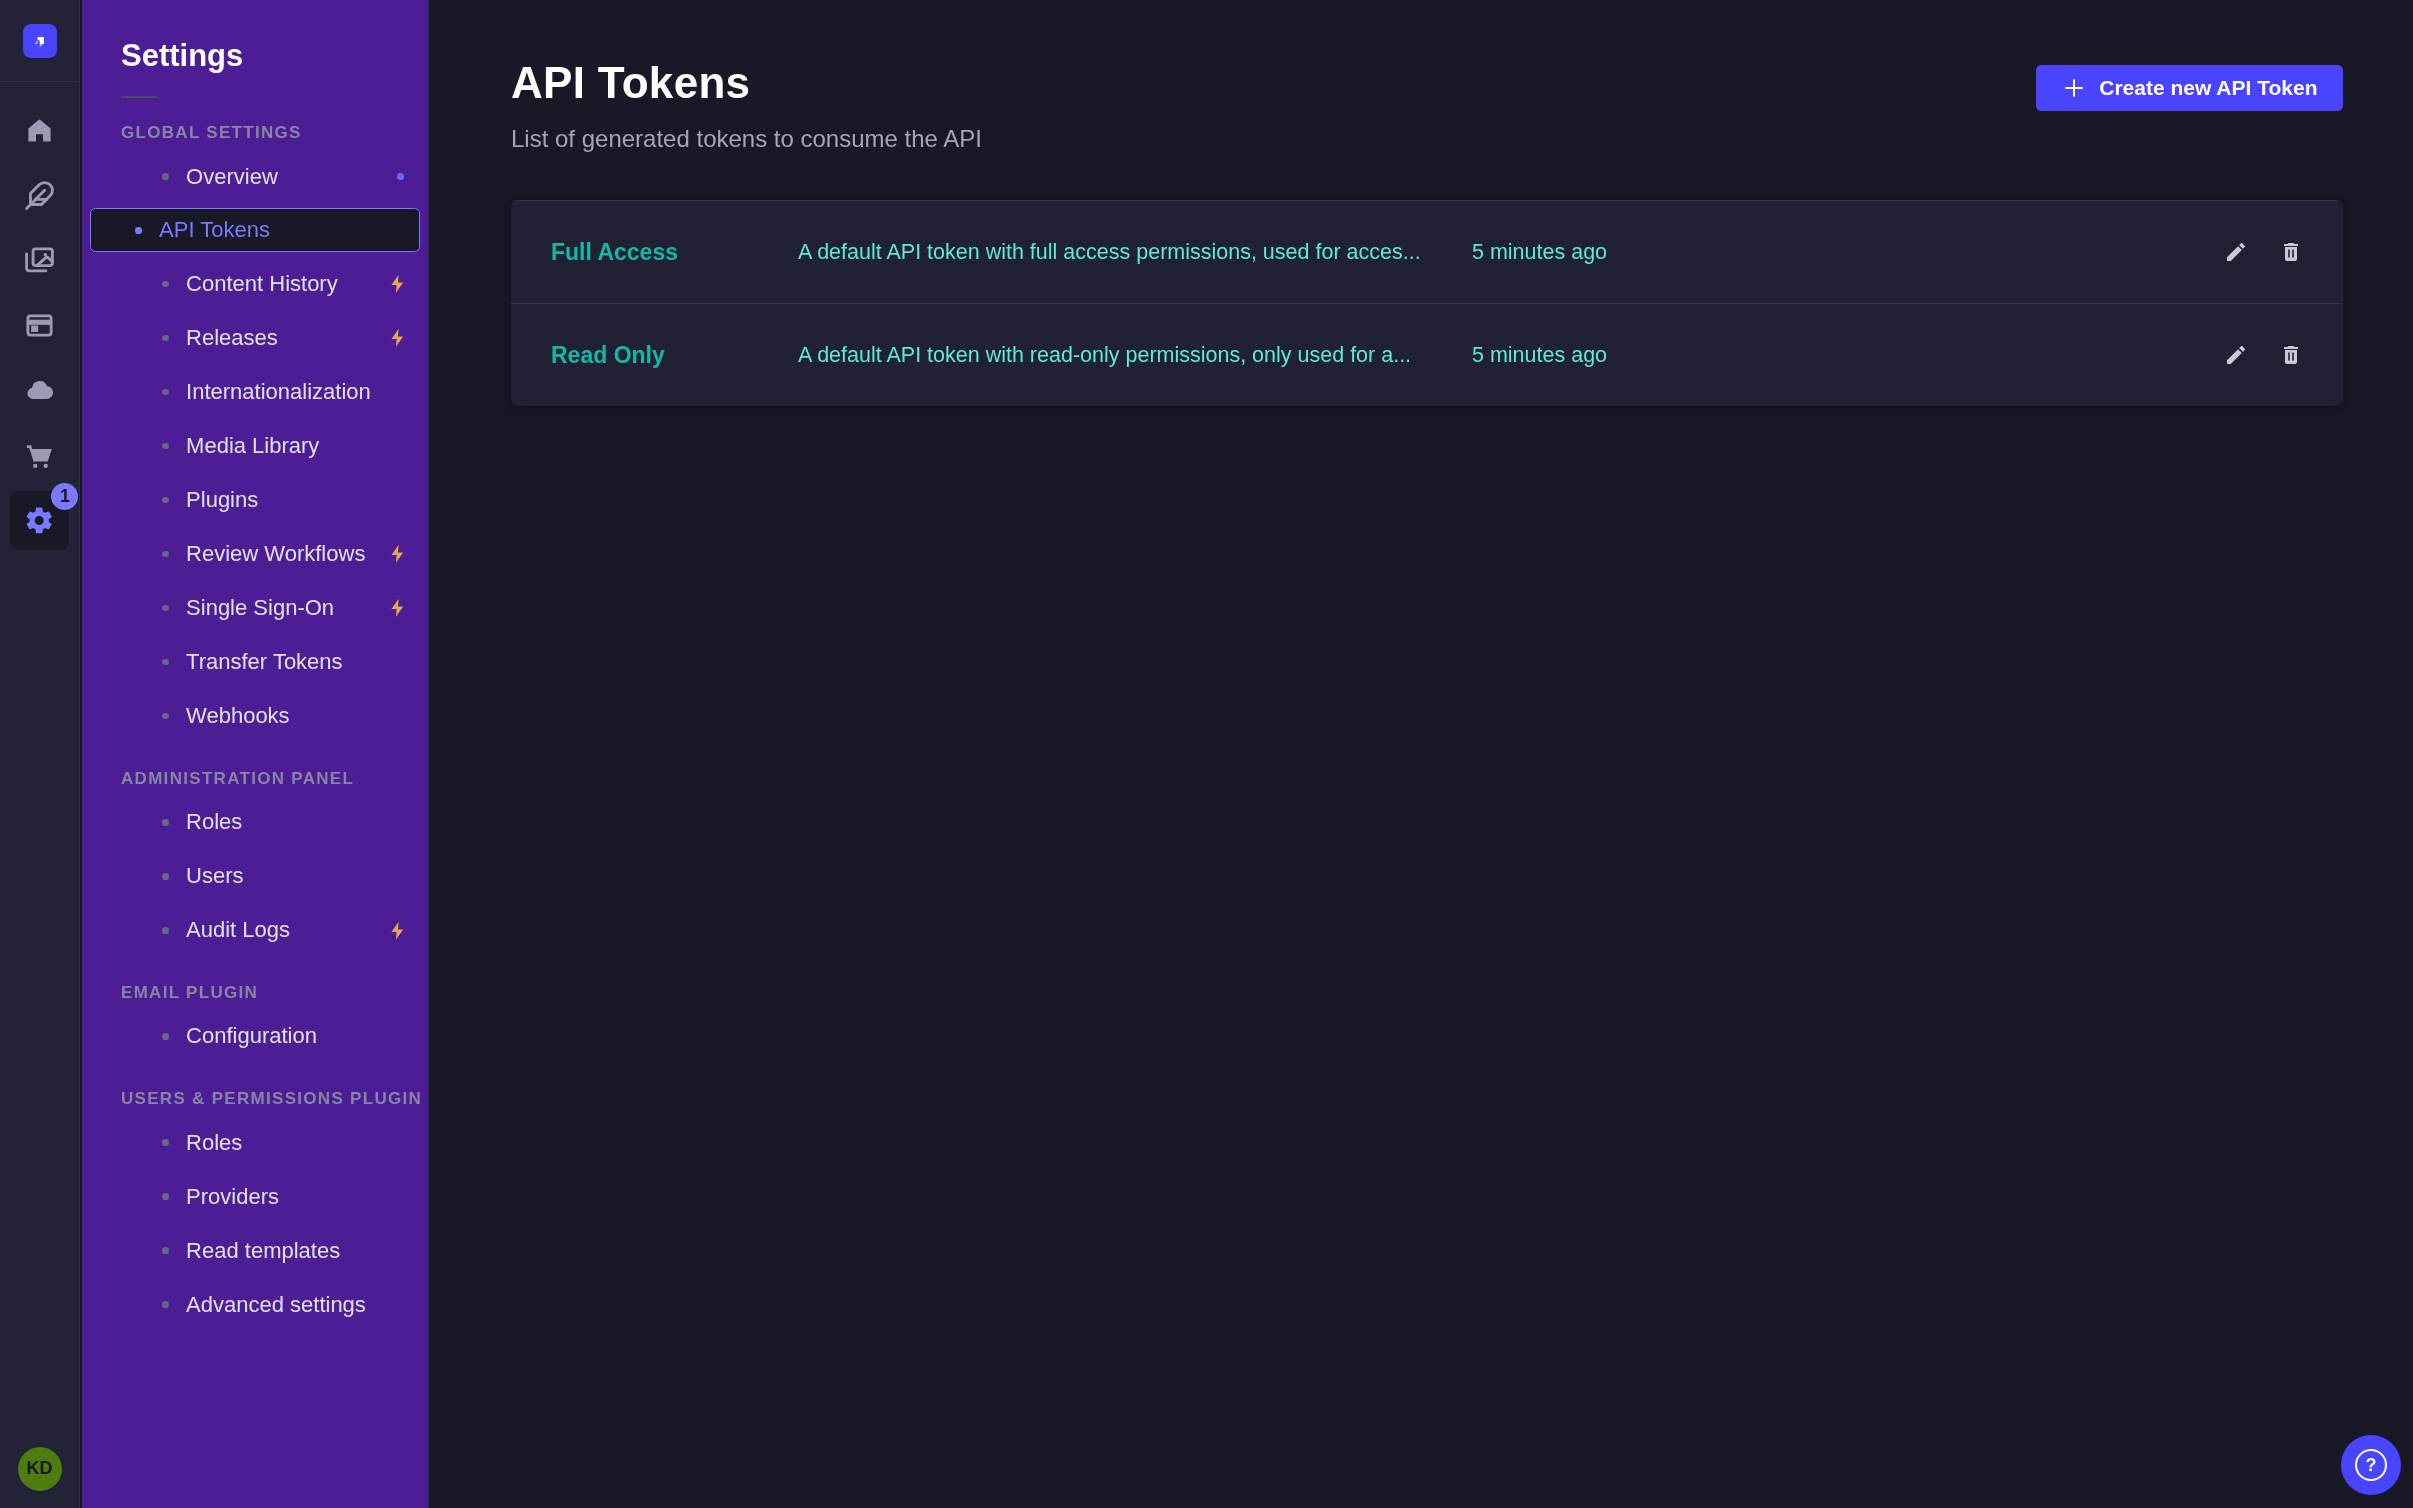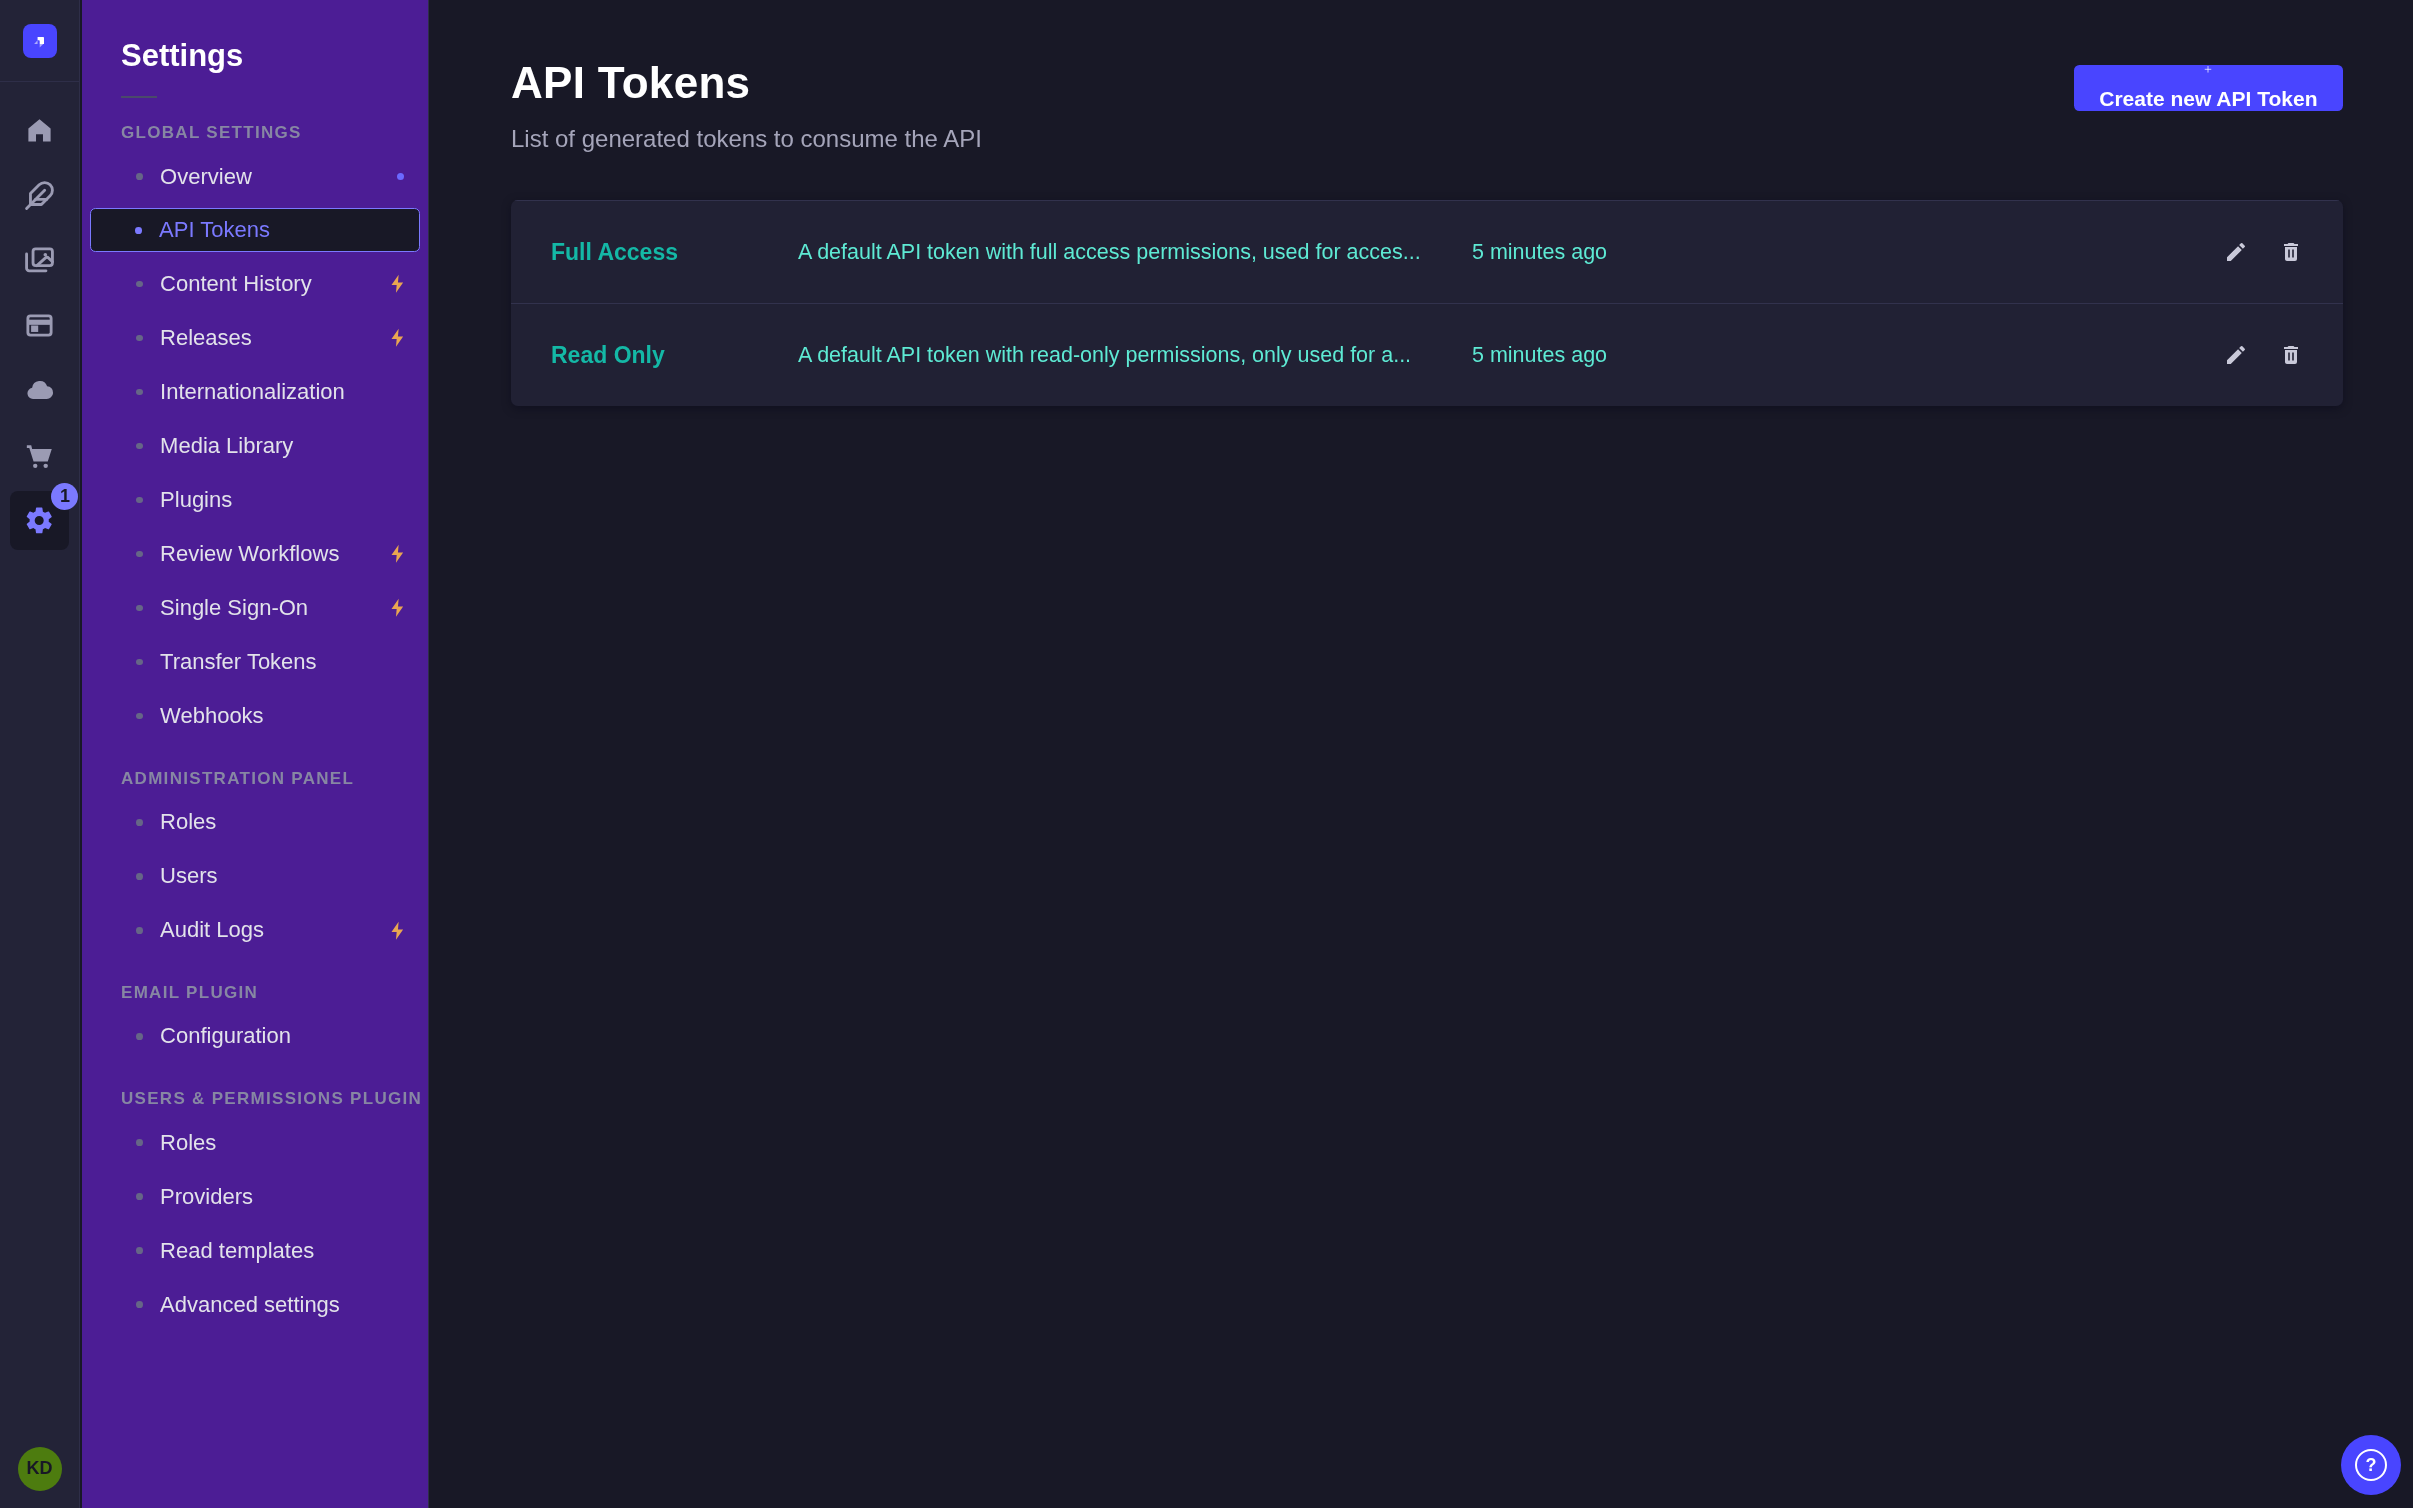--- a/index.html
+++ b/index.html
@@ -48,21 +48,21 @@
   }
   .sidebar-title{margin:38px 0 0 39px;font-size:31px;font-weight:700;color:#fff;}
   .title-divider{width:36px;height:2px;background:#4a4a6a;margin:21.5px 0 0 39px;}
   .settings-nav{margin-top:21.5px;}
   .nav-section-label{
     margin:25.5px 0 6.7px 39px;font-size:17px;font-weight:700;
     letter-spacing:1.3px;color:#8787a3;
   }
   .nav-item{
     height:54px;display:flex;align-items:center;position:relative;
-    padding-left:54px;cursor:pointer;box-sizing:border-box;
+    padding-left:80px;cursor:pointer;box-sizing:border-box;
   }
   .bullet{width:6.7px;height:6.7px;border-radius:50%;background:#666687;flex:0 0 auto;}
   .nav-label{margin-left:17.4px;font-size:22px;color:#e2e2ea;}
   .nav-item.active{
     height:44px;margin:4.7px 8px;padding-left:44px;
     background:#181826;border:1.3px solid #7b79ff;border-radius:5.4px;
   }
   .nav-item.active .bullet{background:#7b79ff;}
   .nav-item.active .nav-label{color:#7b79ff;}
   .notif-dot{
@@ -76,21 +76,20 @@
     display:flex;justify-content:space-between;align-items:flex-start;
     padding:58px 70px 0 82px;
   }
   .page-title{margin:0;font-size:44px;font-weight:700;color:#fff;letter-spacing:0.3px;}
   .page-subtitle{margin:17.4px 0 0 0;font-size:24px;color:#a5a5ba;}
   .create-btn{
     margin-top:6.7px;height:46px;padding:0 25.5px;border-radius:5.4px;border:none;
     background:#4945ff;color:#fff;font-size:21px;font-weight:600;cursor:pointer;
     display:flex;align-items:center;gap:13.4px;
     font-family:"Liberation Sans","DejaVu Sans",sans-serif;
-    flex-direction:column;
   }
   .create-btn svg{width:24px;height:24px;}
   
   .table-card{
     margin:47px 70px 0 82px;background:#212134;border-radius:6.7px;
     box-shadow:0 2.7px 9.4px rgba(3,3,20,.35);overflow:hidden;
   }
   .thead,.trow{
     display:grid;grid-template-columns:247px 674px 333px 355px 1fr;
     align-items:center;padding:0 36px 0 40px;box-sizing:border-box;

